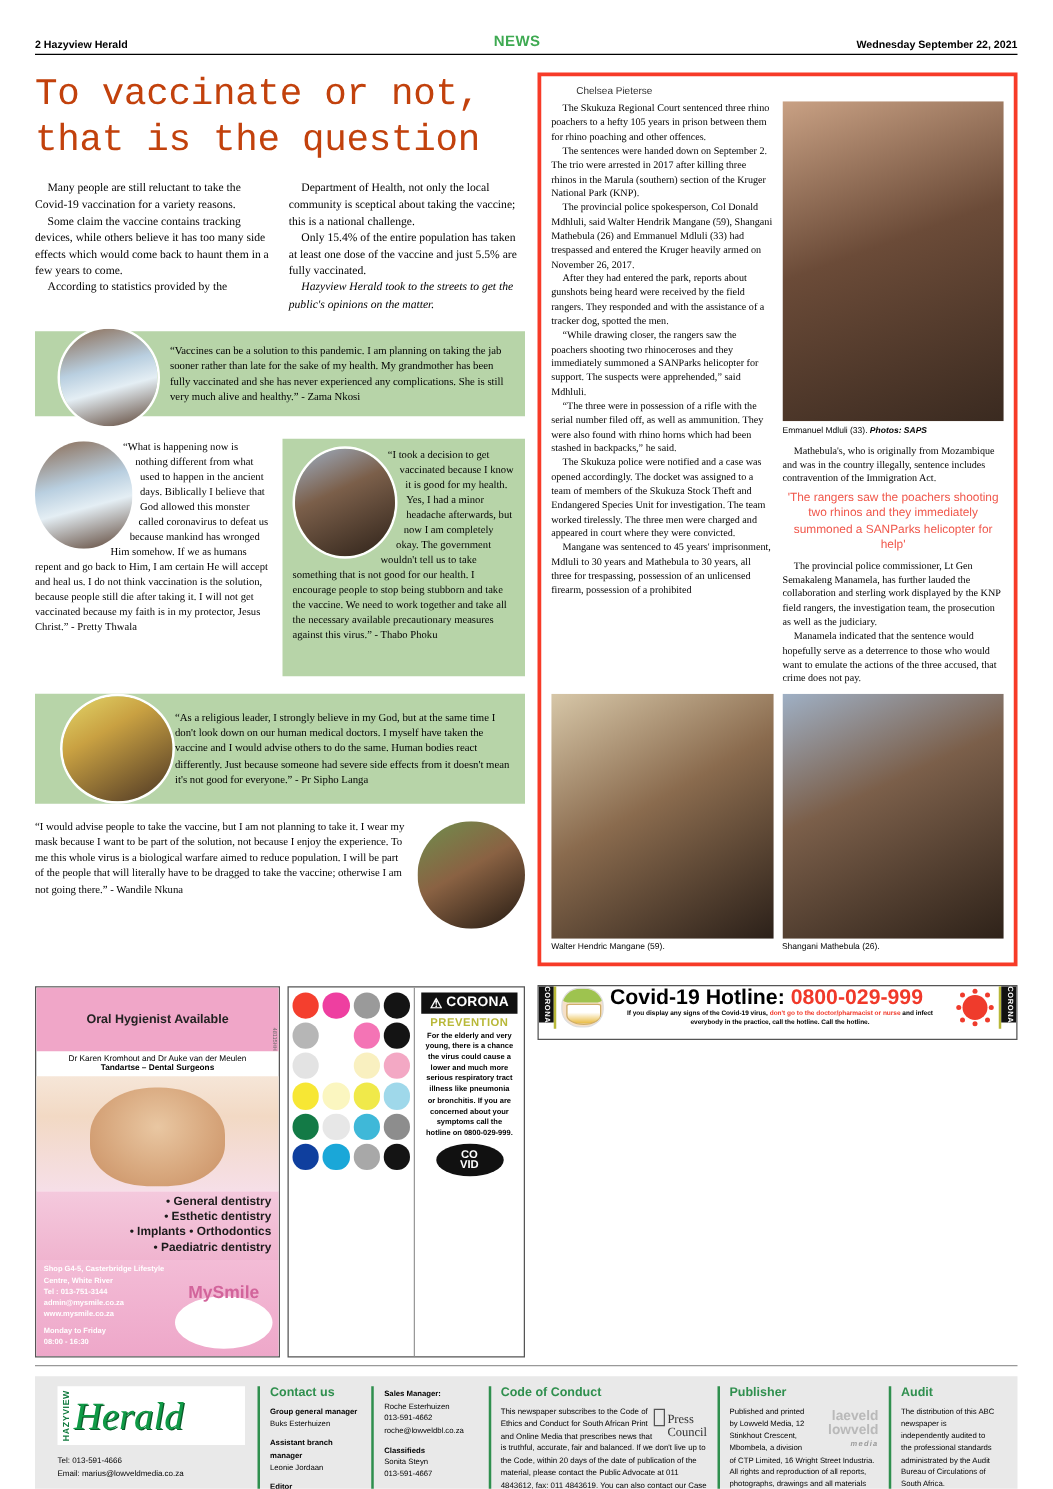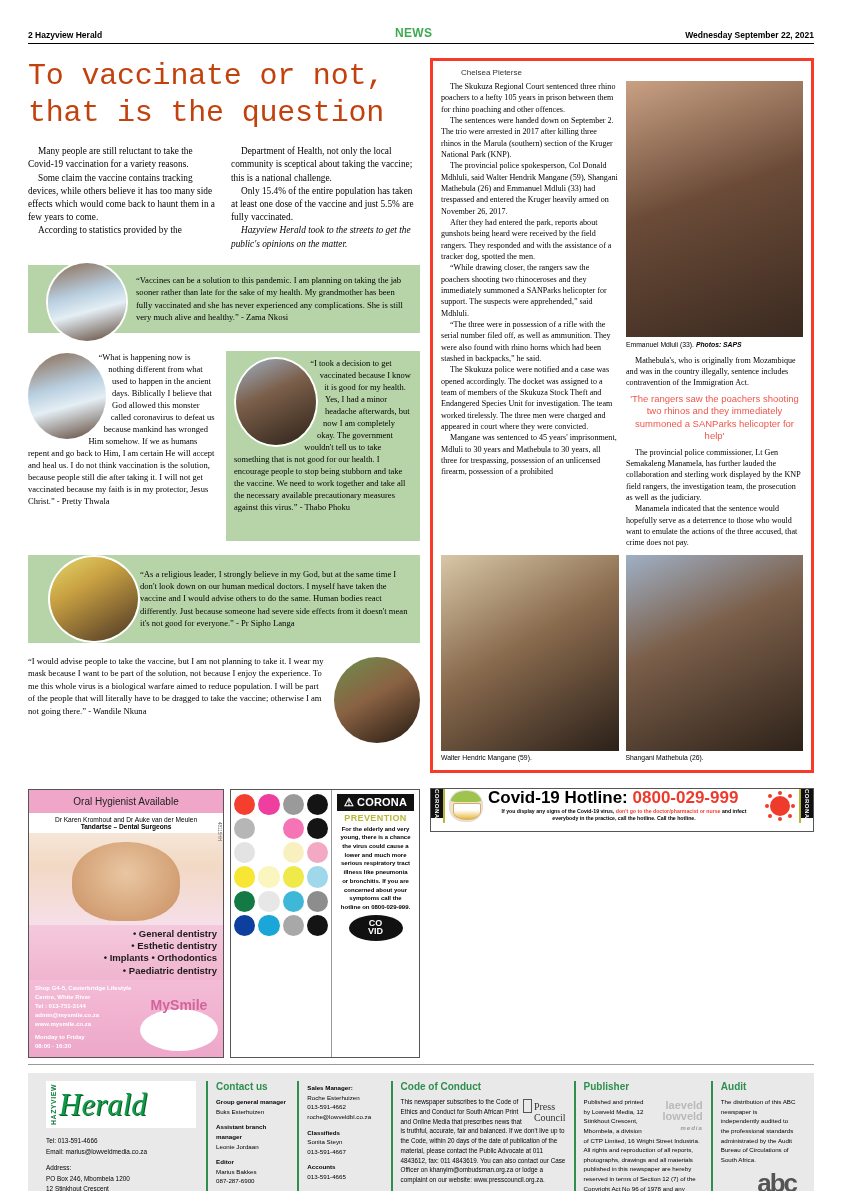--- a/index.html
+++ b/index.html
@@ -73,21 +73,21 @@
   .skin-c { background: linear-gradient(150deg,#d7c7a8 0%,#8a6b4e 45%,#2b2019 100%); }
   .skin-d { background: linear-gradient(150deg,#e3d76a 0%,#c9a142 35%,#4b3524 100%); }
   .skin-e { background: linear-gradient(150deg,#6e8f4d 0%,#8a6243 45%,#241a12 100%); }
   .mask-a { background: linear-gradient(165deg,#8a6a52 0%,#b9cfe0 40%,#e4eef4 60%,#5a4132 100%); }
 
   
   .adrow { display: flex; gap: 6px; margin-top: 14px; }
   .ad-dental { width: 196px; border: 1px solid #555; position: relative; overflow: hidden;
                background: #fff; }
   .ad-dental .hdr { background: #f0a6c8; text-align: center; font-family: "Liberation Sans", sans-serif;
-                    font-weight: normal; font-size: 10px; padding: 6px 2px; color: #222; }
+                    font-weight: bold; font-size: 10px; padding: 20px 2px; color: #222; }
   .ad-dental .docs { text-align: center; font-family: "Liberation Sans", sans-serif;
                      font-size: 6.6px; padding: 3px 4px 0 4px; }
   .ad-dental .sub { text-align: center; font-family: "Liberation Sans", sans-serif;
                     font-size: 6.6px; font-weight: bold; padding-bottom: 3px; }
   .ad-dental .kid { height: 92px; background: linear-gradient(180deg,#f6e6d8 0%,#f2d9c4 35%,#f6dfe8 100%);
                     position: relative; }
   .ad-dental .kid::after { content:""; position:absolute; left:22%; top:10%; width:56%; height:86%;
                     background: radial-gradient(ellipse at 50% 40%, #e9c7a2 0%, #d8a87e 55%, #c98f63 100%);
                     border-radius: 48% 48% 42% 42%; }
   .ad-dental .svcs { background: linear-gradient(180deg,#f4c9dd,#f0b4cf); text-align: right;

